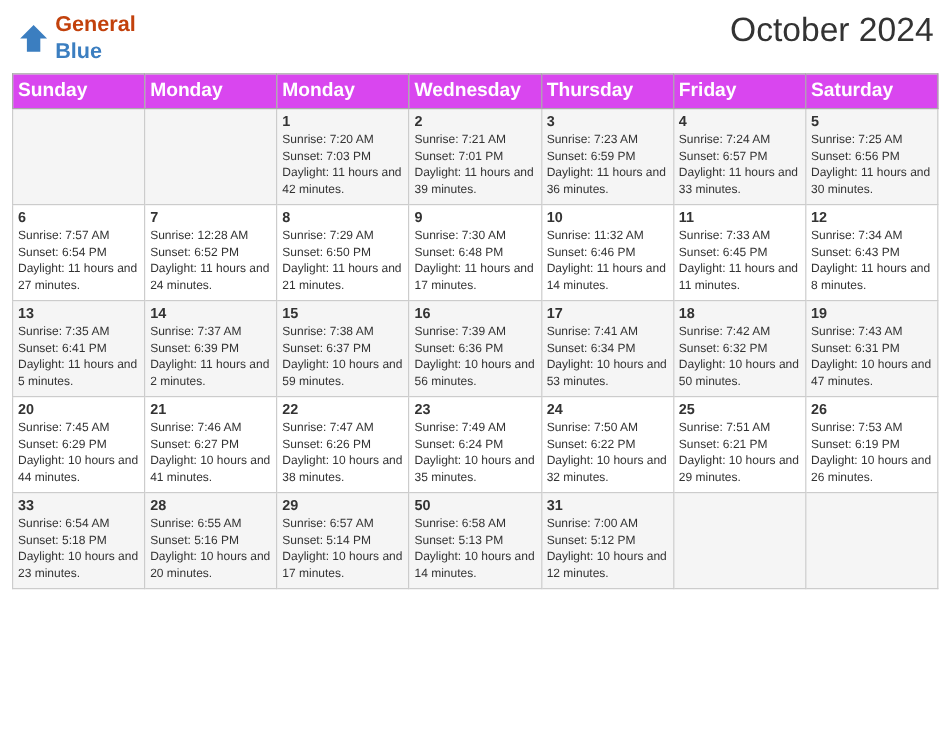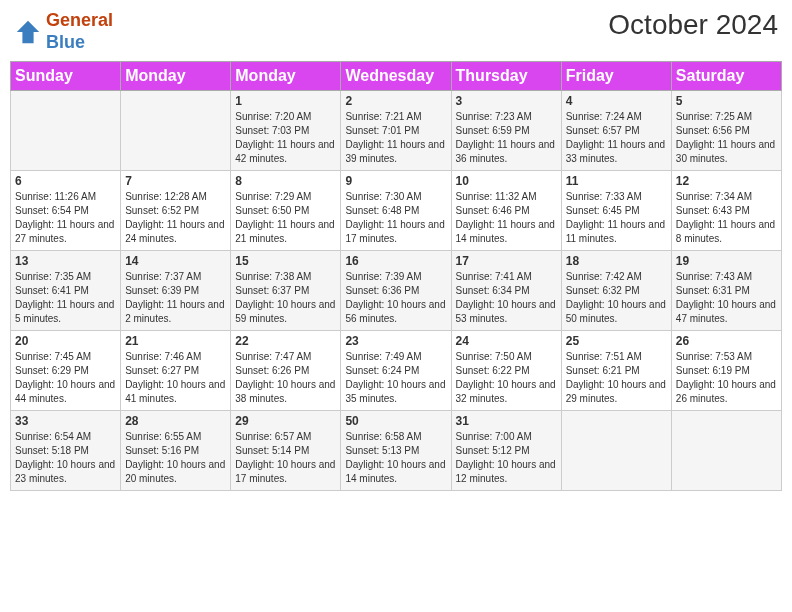--- a/index.html
+++ b/index.html
@@ -161,21 +161,21 @@
           <div>Sunrise: 7:25 AM</div>
           <div>Sunset: 6:56 PM</div>
           <div>Daylight: 11 hours and 30 minutes.</div>
         </div>
         </td>
       </tr>
       <tr>
         <td>
           <span class="day-number">6</span>
         <div class="day-info">
-          <div>Sunrise: 11:26 AM</div>
+          <div>Sunrise: 7:57 AM</div>
           <div>Sunset: 6:54 PM</div>
           <div>Daylight: 11 hours and 27 minutes.</div>
         </div>
         </td>
         <td>
           <span class="day-number">7</span>
         <div class="day-info">
           <div>Sunrise: 12:28 AM</div>
           <div>Sunset: 6:52 PM</div>
           <div>Daylight: 11 hours and 24 minutes.</div>

